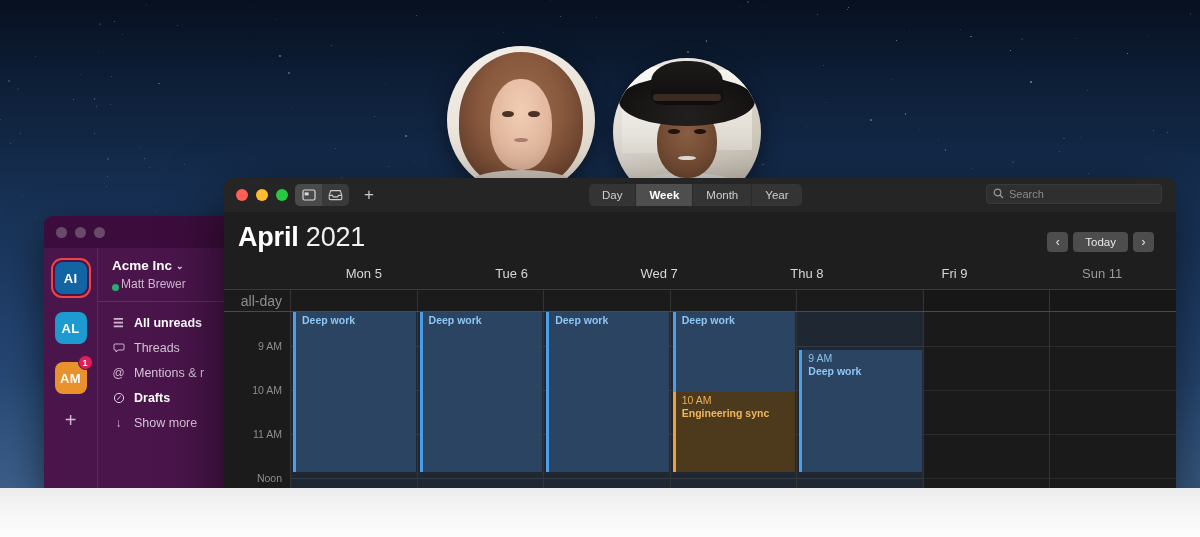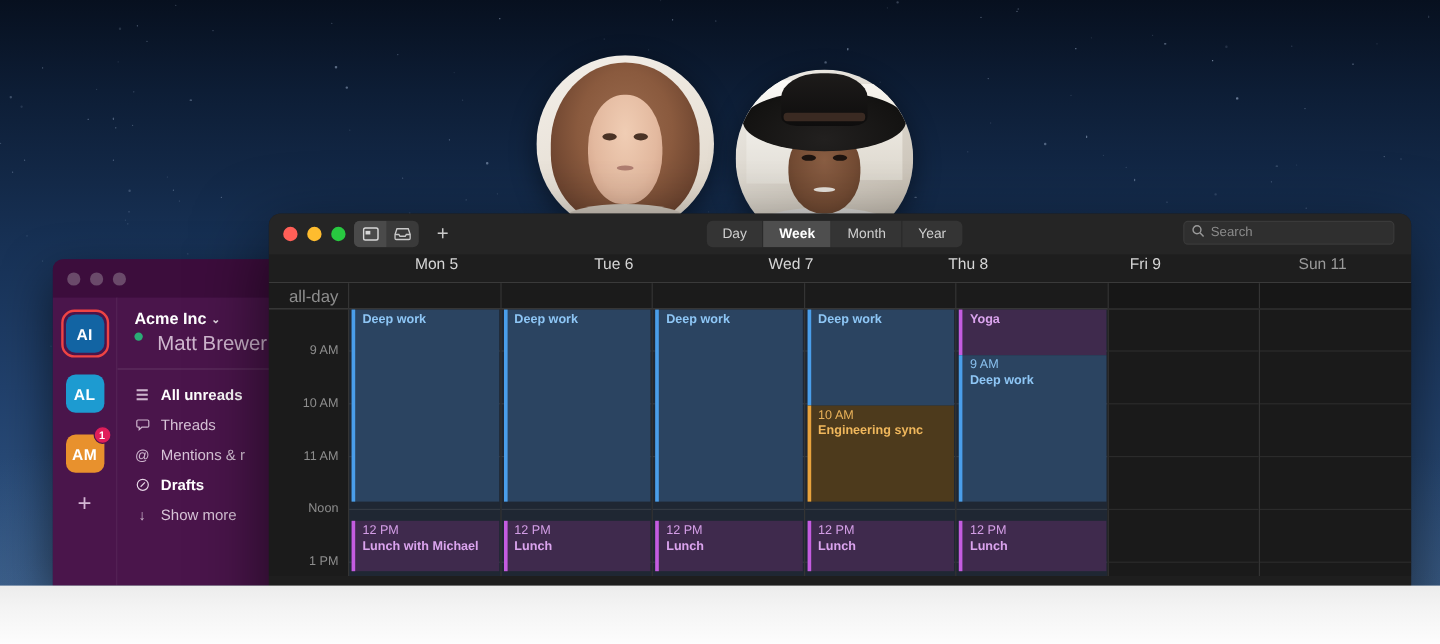--- a/index.html
+++ b/index.html
@@ -110,21 +110,21 @@
   }
   .ws-badge{
     position:absolute; right:-2px; top:-3px; min-width:15px; height:15px; padding:0 3px;
     background:#e01e5a; color:#fff; font-size:9px; font-weight:700; border-radius:8px;
     display:flex; align-items:center; justify-content:center; border:1.5px solid #4a154b;
   }
   #ws-add{ color:#d3b6d4; font-size:20px; line-height:1; margin-top:2px; cursor:default; }
   #slack-nav{ flex:1; background:#4a154b; padding:10px 0 0 14px; min-width:0; }
   #slack-ws-title{ color:#fff; font-size:13.5px; font-weight:700; display:flex; align-items:center; gap:4px; }
   #slack-chevron{ font-size:9px; opacity:.85; }
-  #slack-user{ display:flex; align-items:flex-start; gap:12px; margin-top:4px; color:#cfb7cf; font-size:17px; }
+  #slack-user{ display:flex; align-items:flex-end; gap:2px; margin-top:4px; color:#cfb7cf; font-size:12px; }
   #slack-dot{ width:7px; height:7px; border-radius:50%; background:#2bac76; }
   #slack-divider{ height:1px; background:rgba(255,255,255,.12); margin:10px 0 8px -14px; }
   .nav-item{ display:flex; align-items:center; gap:9px; height:25px; color:#d7c3d7; font-size:12.5px; white-space:nowrap; }
   .nav-item.bold{ color:#fff; font-weight:700; }
   .nav-ico{ width:13px; display:flex; justify-content:center; color:#cdb5cd; font-size:12px; }
 
   
   #calendar-window{
     position:absolute; left:224px; top:178px; width:952px; height:351px;
     background:#1e1e1e; border-radius:10px;
@@ -481,20 +481,31 @@
       <span>
         <svg width="11" height="11" viewBox="0 0 11 11">
             <circle cx="4.5" cy="4.5" r="3.3" fill="none" stroke="#9a9a9a" stroke-width="1.2"></circle>
             <path d="M7 7l3 3" stroke="#9a9a9a" stroke-width="1.2"></path>
           </svg>
       </span>
       <span id="cal-search-ph">Search</span>
     </div>
   </div>
 
+  <div id="cal-header">
+    <div id="cal-title">
+      <span id="cal-month">April</span>
+      <span id="cal-year">2021</span>
+    </div>
+    <div id="cal-nav">
+      <div class="navbtn" id="nav-prev">‹</div>
+      <div class="navbtn" id="nav-today">Today</div>
+      <div class="navbtn" id="nav-next">›</div>
+    </div>
+  </div>
 
   <div id="cal-daynames">
     <div id="cal-dayname-gutter"></div>
   <div class="dayname">Mon 5</div>
       <div class="dayname">Tue 6</div>
       <div class="dayname">Wed 7</div>
       <div class="dayname">Thu 8</div>
       <div class="dayname">Fri 9</div>
       <div class="dayname weekend">Sun 11</div>
     </div>
@@ -579,23 +590,20 @@
               <div class="ev-time">12 PM</div>
               <div class="ev-title">Lunch</div>
             </div>
           </div>
           <div class="day-col">
             <div class="hour-line" style="top: 34px;"></div>
             <div class="hour-line" style="top: 78px;"></div>
             <div class="hour-line" style="top: 122px;"></div>
             <div class="hour-line" style="top: 166px;"></div>
             <div class="hour-line" style="top: 210px;"></div>
-            <div class="event" style="top: 0px; height: 38px; background: rgb(63, 42, 77); border-left-color: rgb(196, 92, 224); color: rgb(219, 164, 238);">
-              <div class="ev-title">Yoga</div>
-            </div>
             <div class="event" style="top: 38px; height: 122px; background: rgb(43, 68, 97); border-left-color: rgb(74, 158, 234); color: rgb(142, 198, 245);">
               <div class="ev-time">9 AM</div>
               <div class="ev-title">Deep work</div>
             </div>
             <div class="event" style="top: 176px; height: 42px; background: rgb(63, 42, 77); border-left-color: rgb(196, 92, 224); color: rgb(219, 164, 238);">
               <div class="ev-time">12 PM</div>
               <div class="ev-title">Lunch</div>
             </div>
           </div>
           <div class="day-col weekend">

